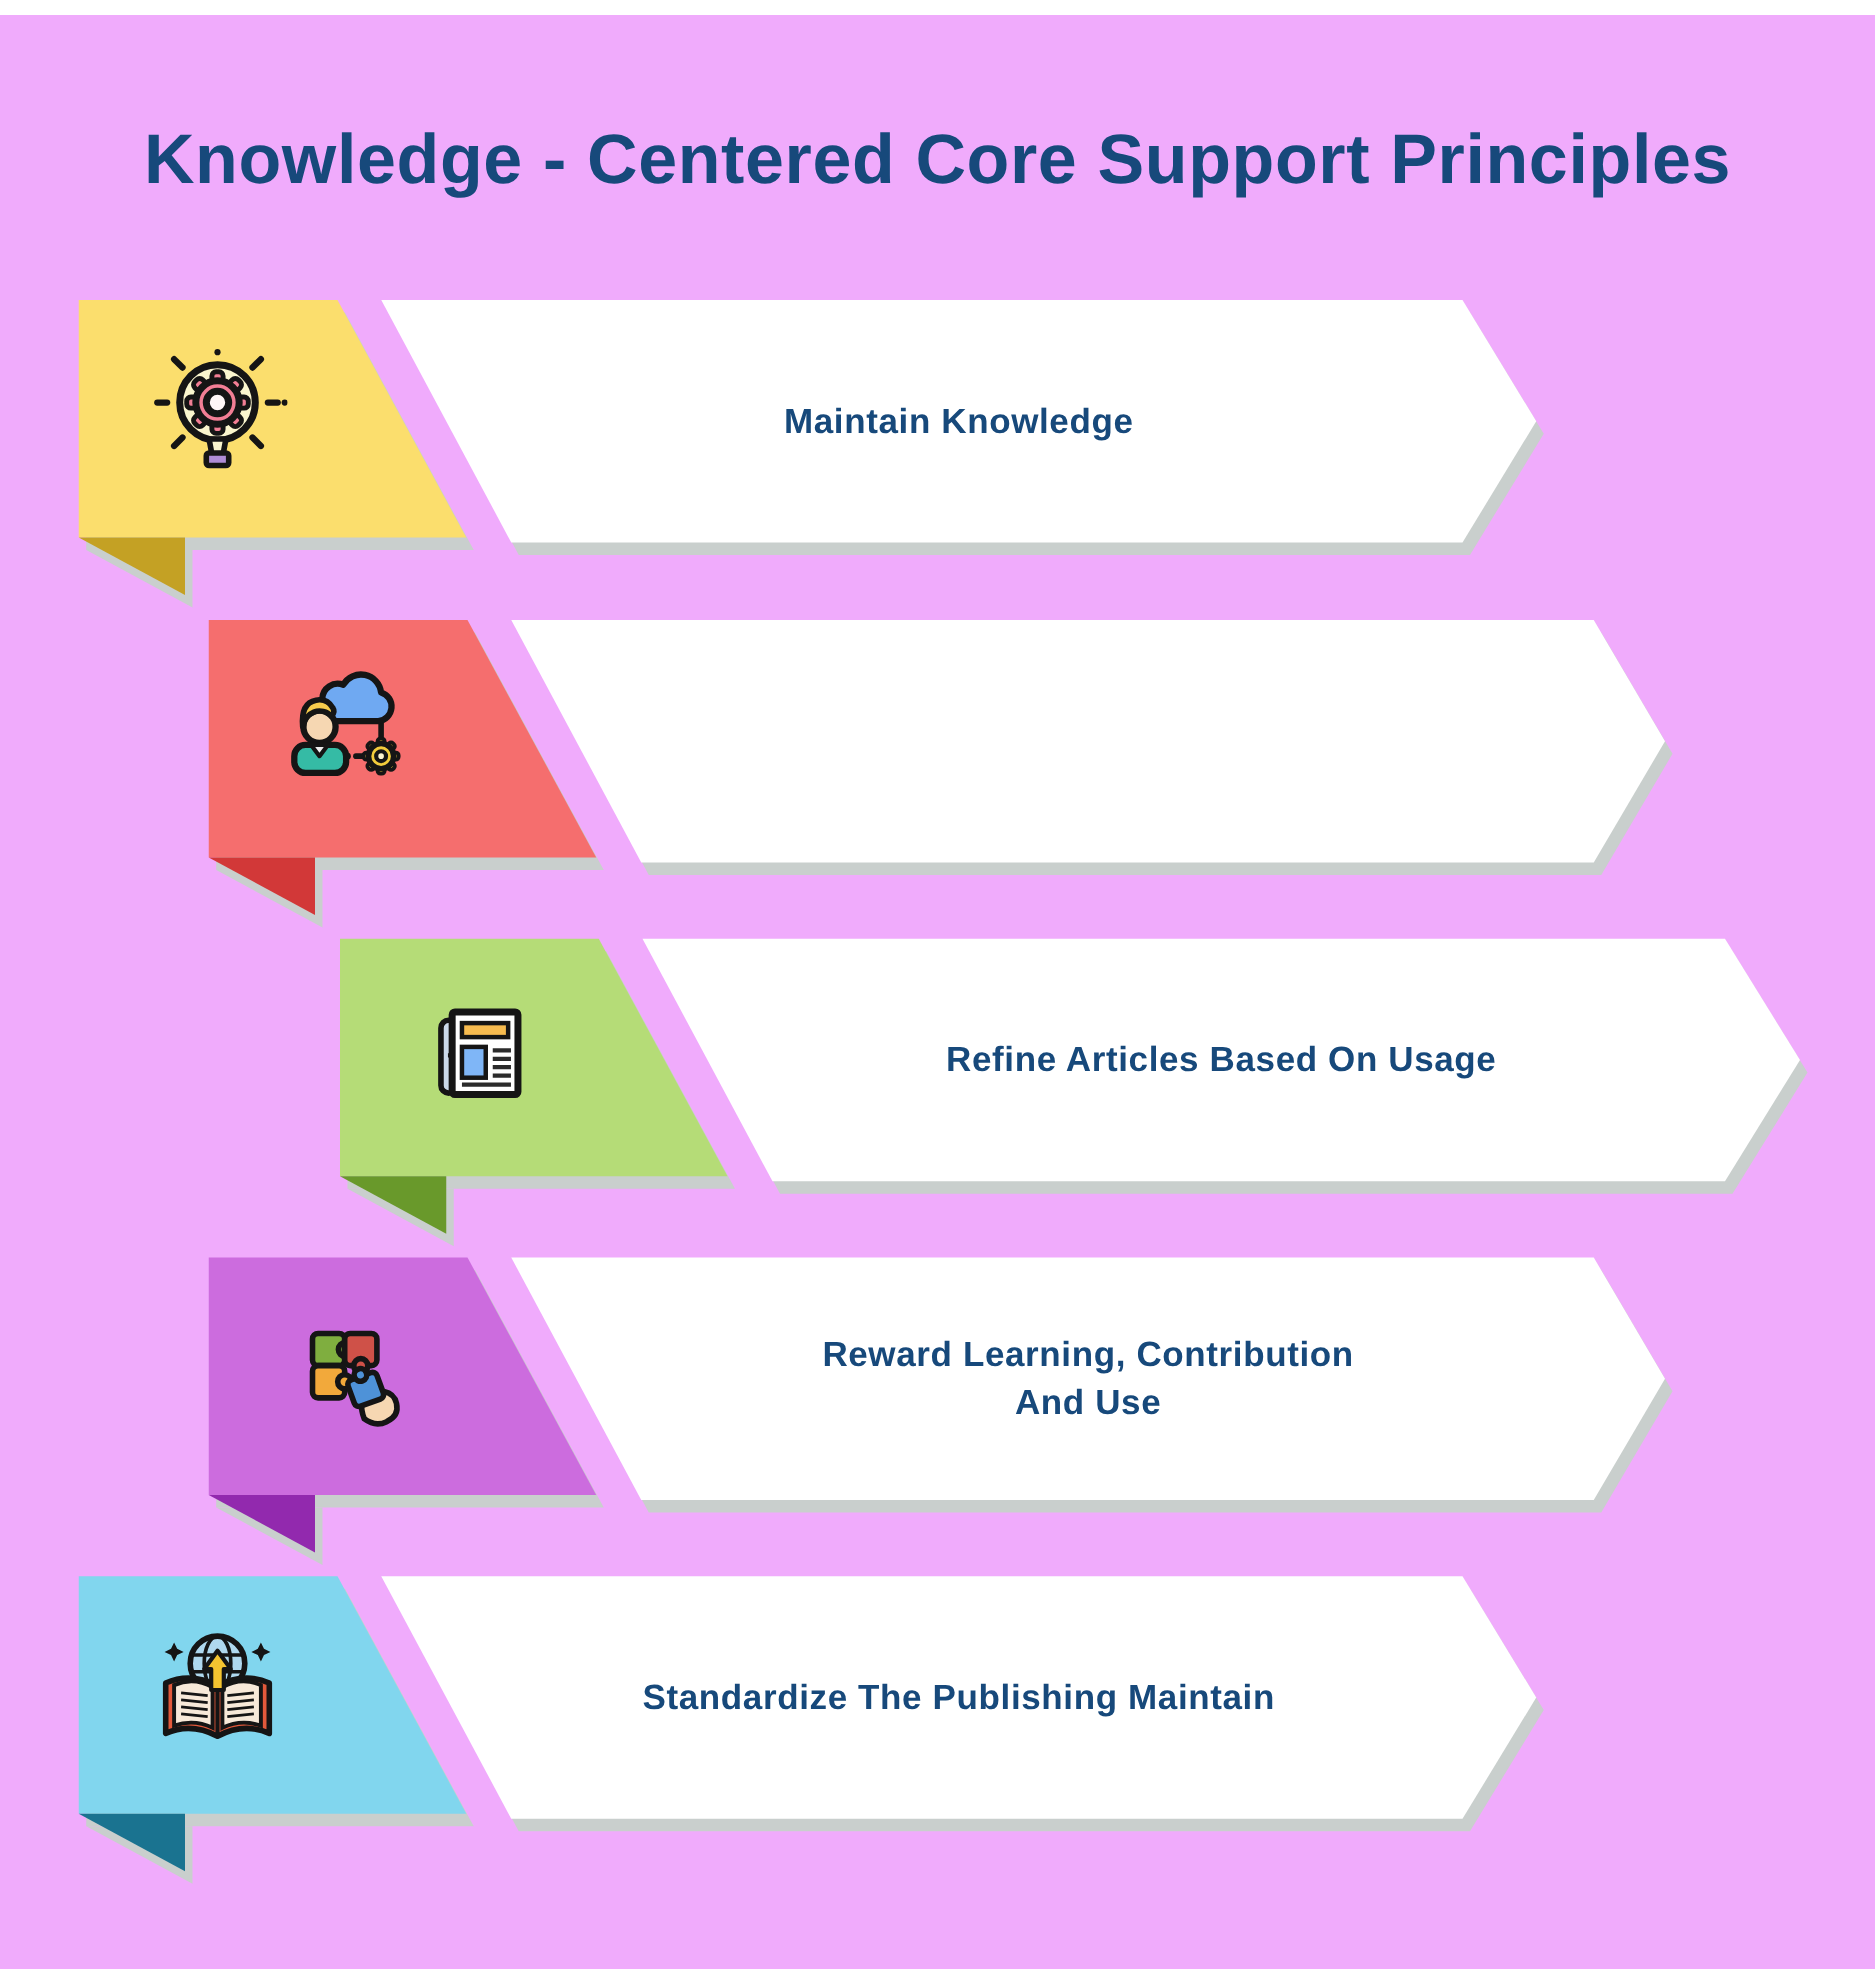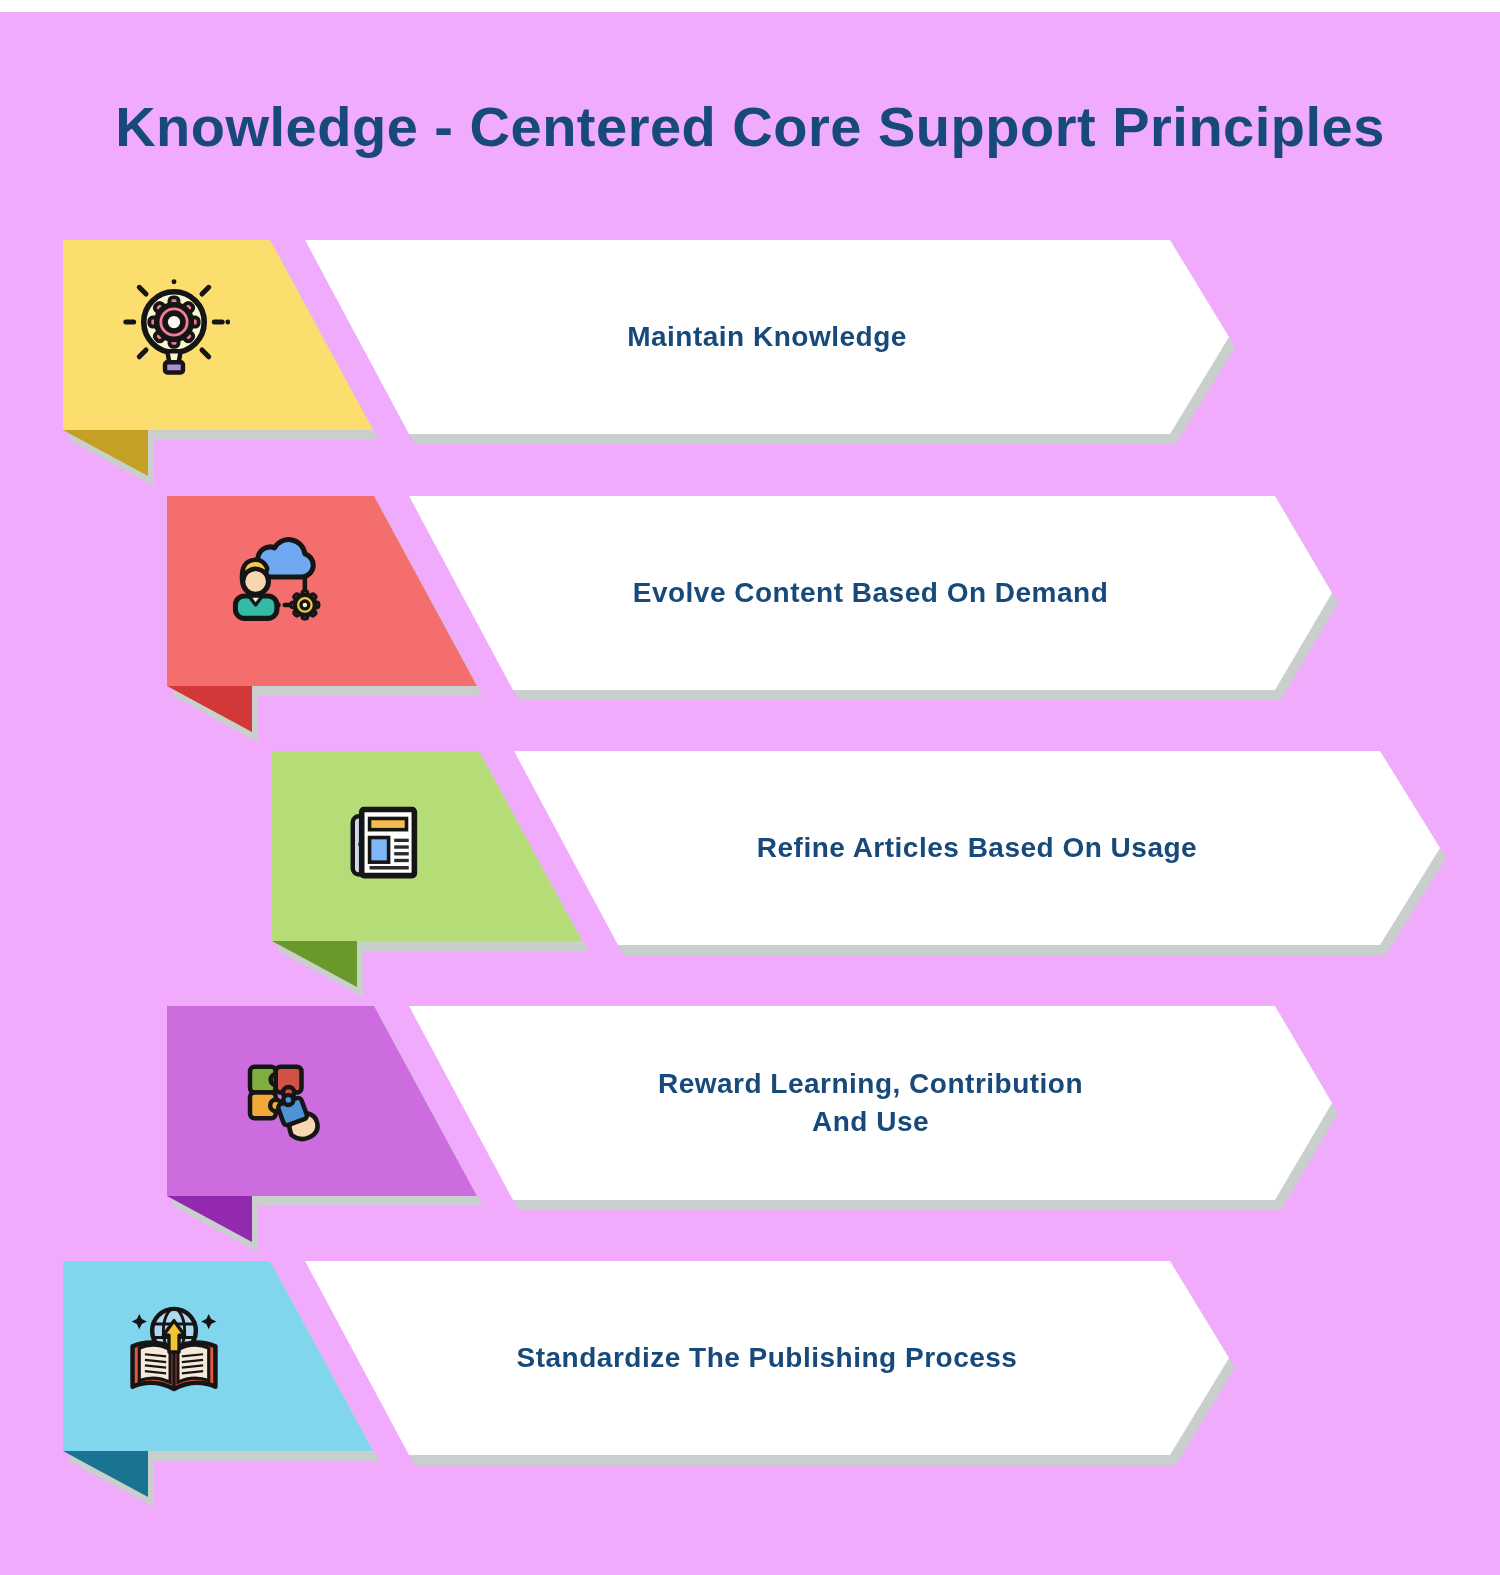--- a/index.html
+++ b/index.html
@@ -178,19 +178,18 @@
         <line x1="24" y1="67" x2="43" y2="69"></line>
       <line x1="57" y1="54" x2="76" y2="52"></line>
         <line x1="57" y1="59" x2="76" y2="57"></line>
       <line x1="57" y1="64" x2="76" y2="62"></line>
         <line x1="57" y1="69" x2="76" y2="67"></line>
     </g>
     <path d="M50 22 L59.5 35 L54.5 35 L54.5 50 L45.5 50 L45.5 35 L40.5 35 Z" fill="#F4C430" stroke="#151515" stroke-width="3" stroke-linejoin="round"></path>
   </svg>
 
   <div class="banner-label" style="left:305px;top:228px;width:924px">Maintain Knowledge</div>
-  <div class="banner-label" style="left:409px;top:484px;width:923px">Evolve Content Based On Demand</div>
   <div class="banner-label" style="left:409px;top:994px;width:923px">Reward Learning, Contribution
 And Use</div>
   <div class="banner-label" style="left:514px;top:739px;width:926px">Refine Articles Based On Usage</div>
-  <div class="banner-label" style="left:305px;top:1249px;width:924px">Standardize The Publishing Process</div>
+  <div class="banner-label" style="left:305px;top:1249px;width:924px">Standardize The Publishing Maintain</div>
 
 </div>
 
 </body></html>

